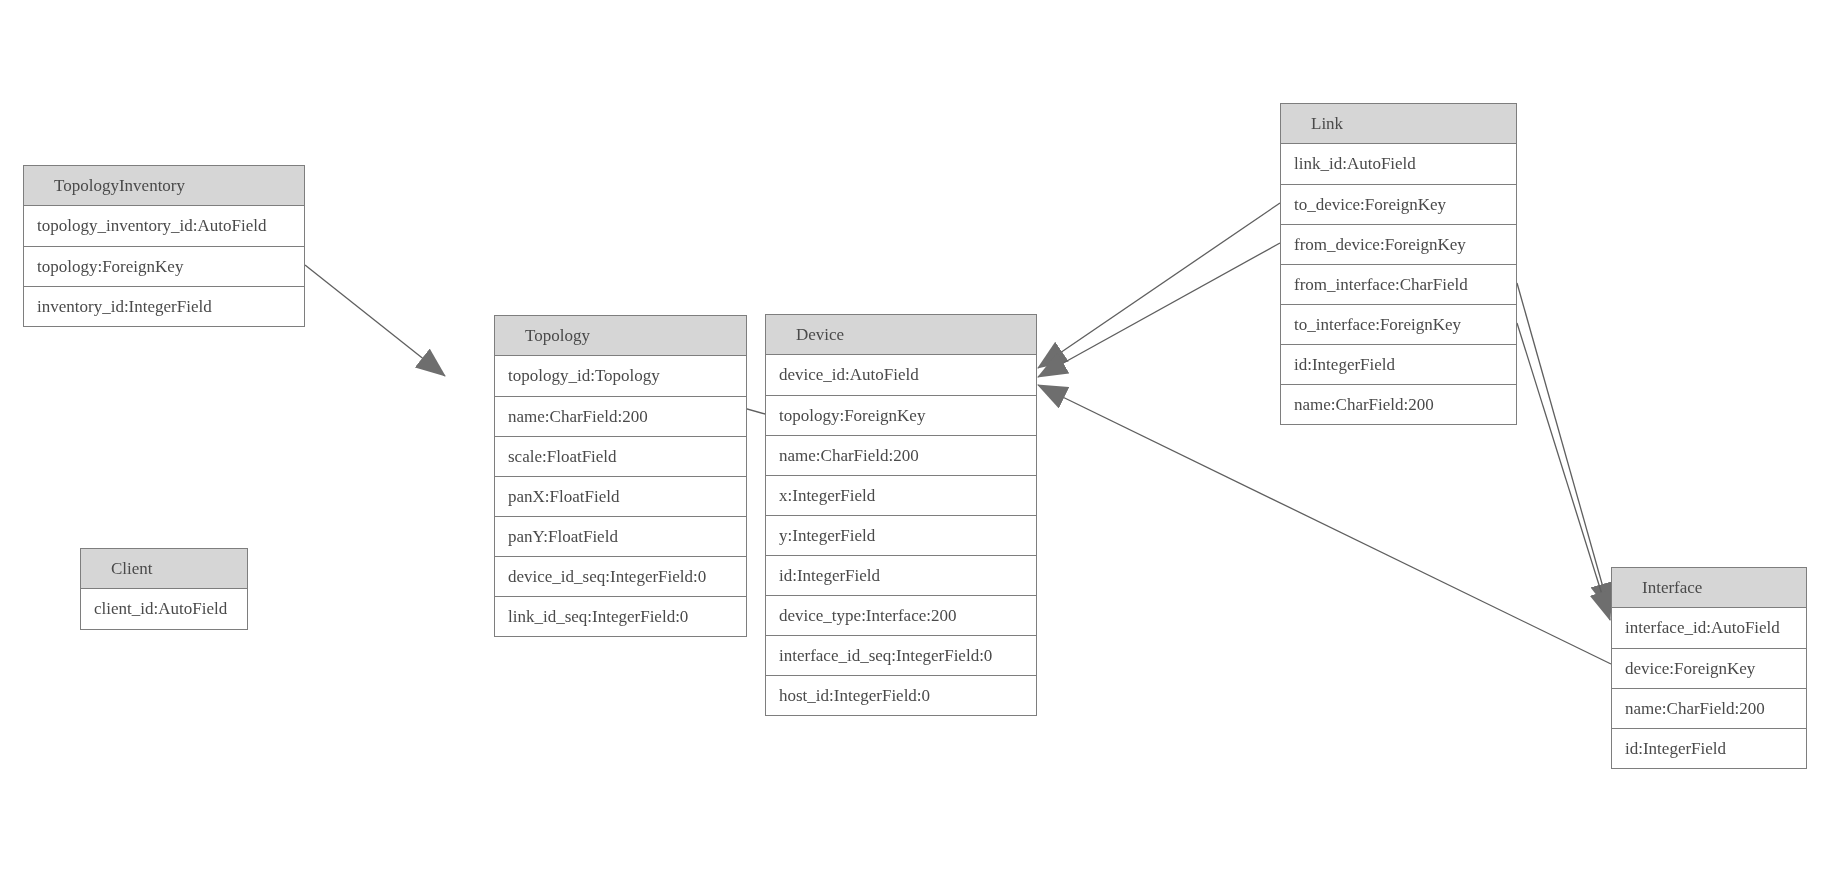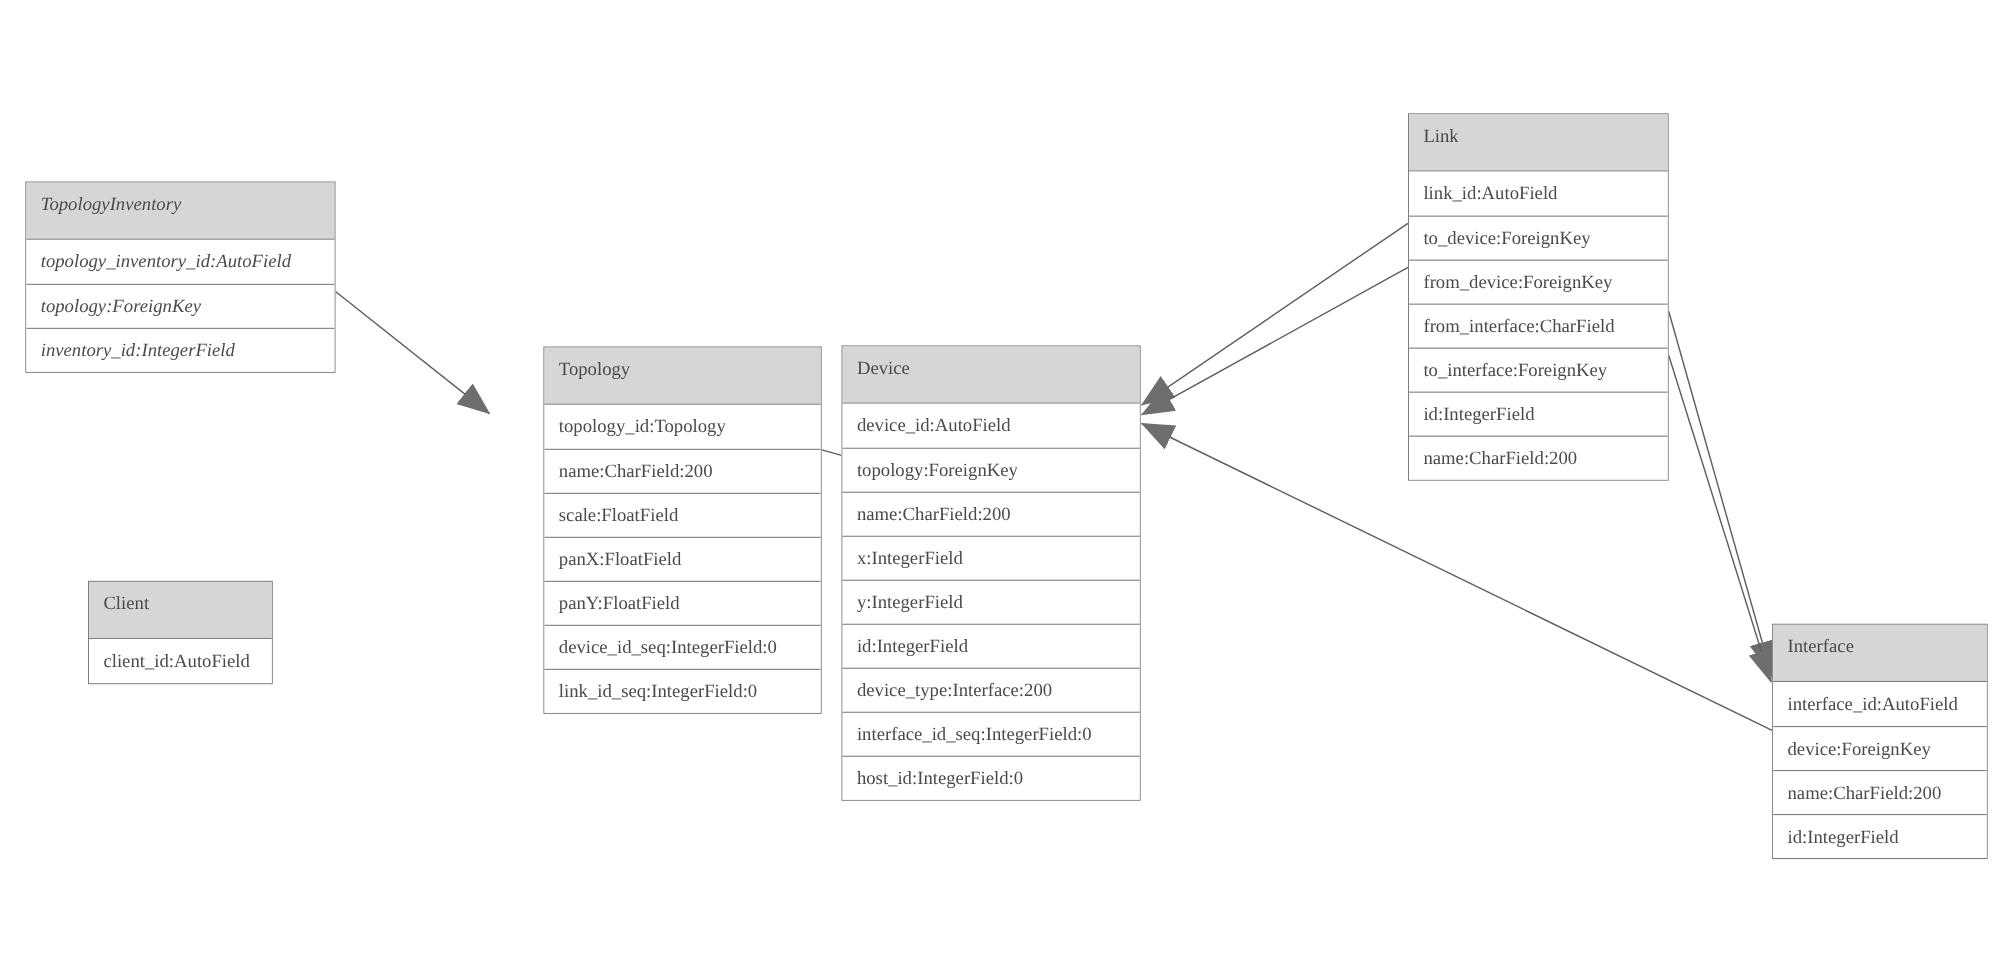--- a/index.html
+++ b/index.html
@@ -17,25 +17,25 @@
   #canvas{position:relative;width:1824px;height:874px;background:var(--bg);}
   #connectors{position:absolute;left:0;top:0;width:1824px;height:874px;pointer-events:none;}
   .rel-line{stroke:var(--line);stroke-width:1.3;fill:none;}
   .entity{
     position:absolute;
     background:var(--row-bg);
     border:1.5px solid var(--border);
     box-shadow:none;
   }
   .entity-header{
-    height:52px;
+    height:40px;
     line-height:40px;
     background:var(--header-bg);
     border-bottom:1.5px solid var(--border);
-    padding-left:13px;
+    padding-left:30px;
     font-size:17px;
     white-space:nowrap;
     overflow:hidden;
   }
   .entity-row{
     height:40px;
     line-height:39px;
     background:var(--row-bg);
     padding-left:13px;
     font-size:17px;
@@ -56,37 +56,37 @@
     </defs>
   <line x1="305" y1="265" x2="445" y2="376" class="rel-line" marker-end="url(#arrowhead)"></line>
       <line x1="765" y1="414" x2="701" y2="396" class="rel-line" marker-end="url(#arrowhead)"></line>
       <line x1="1280" y1="203" x2="1038" y2="368" class="rel-line" marker-end="url(#arrowhead)"></line>
       <line x1="1280" y1="243" x2="1038" y2="377" class="rel-line" marker-end="url(#arrowhead)"></line>
       <line x1="1517" y1="283" x2="1610" y2="612" class="rel-line" marker-end="url(#arrowhead)"></line>
       <line x1="1517" y1="323" x2="1610" y2="620" class="rel-line" marker-end="url(#arrowhead)"></line>
       <line x1="1611" y1="664" x2="1038" y2="385" class="rel-line" marker-end="url(#arrowhead)"></line>
     </svg>
 
-<div class="entity" style="left: 23px; top: 165px; width: 282px; font-style: italic;">
+<div class="entity" style="left: 23px; top: 165px; width: 282px;">
       <div class="entity-header">TopologyInventory</div>
       <div class="entity-row">topology_inventory_id:AutoField</div>
       <div class="entity-row">topology:ForeignKey</div>
       <div class="entity-row">inventory_id:IntegerField</div>
     </div>
     <div class="entity" style="left: 447px; top: 315px; width: 253px; margin-left: 47px;">
       <div class="entity-header">Topology</div>
       <div class="entity-row">topology_id:Topology</div>
       <div class="entity-row">name:CharField:200</div>
       <div class="entity-row">scale:FloatField</div>
       <div class="entity-row">panX:FloatField</div>
       <div class="entity-row">panY:FloatField</div>
       <div class="entity-row">device_id_seq:IntegerField:0</div>
       <div class="entity-row">link_id_seq:IntegerField:0</div>
     </div>
-    <div class="entity" style="left: 80px; top: 528px; width: 168px;">
+    <div class="entity" style="left: 80px; top: 548px; width: 168px;">
       <div class="entity-header">Client</div>
       <div class="entity-row">client_id:AutoField</div>
     </div>
     <div class="entity" style="left: 765px; top: 314px; width: 272px;">
       <div class="entity-header">Device</div>
       <div class="entity-row">device_id:AutoField</div>
       <div class="entity-row">topology:ForeignKey</div>
       <div class="entity-row">name:CharField:200</div>
       <div class="entity-row">x:IntegerField</div>
       <div class="entity-row">y:IntegerField</div>

